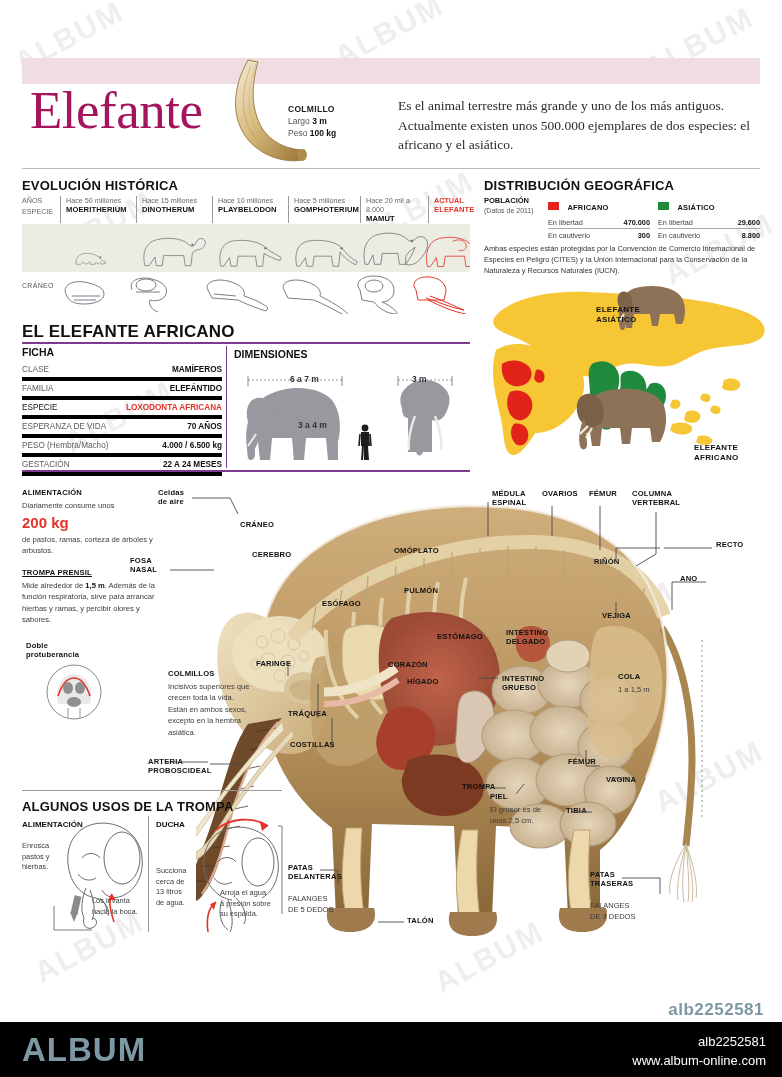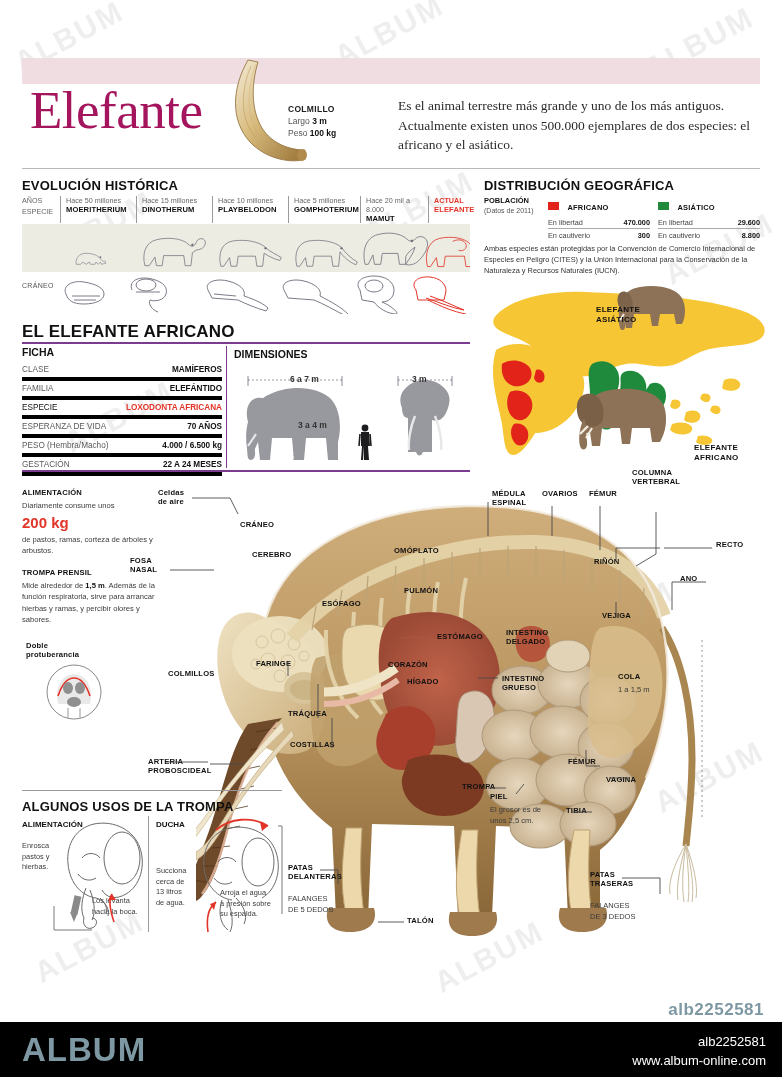--- a/index.html
+++ b/index.html
@@ -568,21 +568,21 @@
     </g>
 
     <path d="M70,140 C90,70 170,30 270,28 C370,26 440,60 462,130 C480,190 470,250 450,300" fill="none" stroke="#f3ece0" stroke-width="2.5" opacity=".85"></path>
   </svg>
 
   <div class="lab" style="left:22px; top:488px;">ALIMENTACIÓN</div>
   <div class="body-txt" style="left:22px; top:500px; width:132px;">Diariamente consume unos</div>
   <div class="red-big" style="position:absolute; left:22px; top:514px;">200 kg</div>
   <div class="body-txt" style="left:22px; top:534px; width:134px;">de pastos, ramas, corteza de árboles y arbustos.</div>
 
-  <div class="lab" style="left:22px; top:568px;">TROMPA PRENSIL</div>
+  <div class="lab" style="left:22px; top:568px;text-decoration:underline;">TROMPA PRENSIL</div>
   <div class="body-txt" style="left:22px; top:580px; width:142px;"><span>Mide alrededor de </span><b>1,5 m</b><span>. Además de la función respiratoria, sirve para arrancar hierbas y ramas, y percibir olores y sabores.</span></div>
 
   <div class="lab" style="left:26px; top:641px; white-space:pre-line;">Doble
 protuberancia</div>
 
   <svg style="position:absolute; left:38px; top:662px;" width="72" height="62" viewBox="0 0 72 62">
     <circle cx="36" cy="30" r="27" fill="#fff" stroke="#8a8a8a" stroke-width="1"></circle>
     <path d="M20,42 C16,26 24,12 36,12 C48,12 56,26 52,42 Z" fill="#e9e9e9"></path>
     <path d="M20,34 C24,22 30,16 36,16 C42,16 48,22 52,34" fill="none" stroke="#e23428" stroke-width="1.6"></path>
     <ellipse cx="30" cy="26" rx="5" ry="6" fill="#8f8f8f"></ellipse>
@@ -597,37 +597,38 @@
 NASAL</div>
   <div class="lab" style="left:240px; top:520px;">CRÁNEO</div>
   <div class="lab" style="left:252px; top:550px;">CEREBRO</div>
   <div class="lab" style="left:256px; top:659px;">FARINGE</div>
   <div class="lab" style="left:288px; top:709px;">TRÁQUEA</div>
   <div class="lab" style="left:290px; top:740px;">COSTILLAS</div>
   <div class="lab" style="left:148px; top:757px; white-space:pre-line;">ARTERIA
 PROBOSCIDEAL</div>
 
   <div class="lab" style="left:168px; top:669px;">COLMILLOS</div>
+  <div class="body-txt" style="left:168px; top:681px; width:82px;">Incisivos superiores que crecen toda la vida. Están en ambos sexos, excepto en la hembra asiática.</div>
 
   <div class="lab" style="left:322px; top:599px;">ESÓFAGO</div>
   <div class="lab" style="left:394px; top:546px;">OMÓPLATO</div>
   <div class="lab" style="left:404px; top:586px;">PULMÓN</div>
   <div class="lab" style="left:388px; top:660px;">CORAZÓN</div>
   <div class="lab" style="left:437px; top:632px;">ESTÓMAGO</div>
   <div class="lab" style="left:407px; top:677px;">HÍGADO</div>
   <div class="lab" style="left:506px; top:628px; white-space:pre-line;">INTESTINO
 DELGADO</div>
   <div class="lab" style="left:502px; top:674px; white-space:pre-line;">INTESTINO
 GRUESO</div>
 
   <div class="lab" style="left:492px; top:489px; white-space:pre-line;">MÉDULA
 ESPINAL</div>
   <div class="lab" style="left:542px; top:489px;">OVARIOS</div>
   <div class="lab" style="left:589px; top:489px;">FÉMUR</div>
-  <div class="lab" style="left:632px; top:468px; white-space:pre-line;">COLUMNA
+  <div class="lab" style="left:632px; top:489px; white-space:pre-line;">COLUMNA
 VERTEBRAL</div>
   <div class="lab" style="left:594px; top:557px;">RIÑÓN</div>
   <div class="lab" style="left:716px; top:540px;">RECTO</div>
   <div class="lab" style="left:680px; top:574px;text-align:right;">ANO</div>
   <div class="lab" style="left:602px; top:611px;">VEJIGA</div>
   <div class="lab" style="left:568px; top:757px;">FÉMUR</div>
   <div class="lab" style="left:606px; top:775px;">VAGINA</div>
   <div class="lab" style="left:566px; top:806px;">TIBIA</div>
   <div class="lab" style="left:462px; top:782px;">TROMPA</div>
   <div class="lab" style="left:407px; top:916px;">TALÓN</div>

